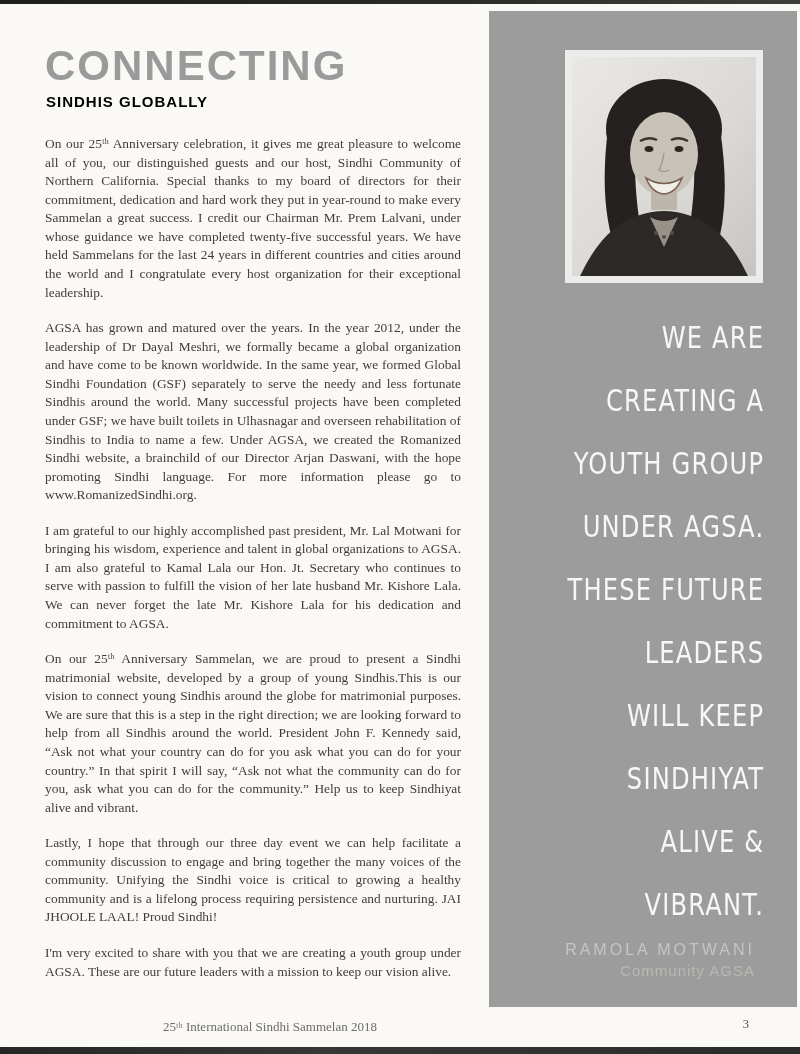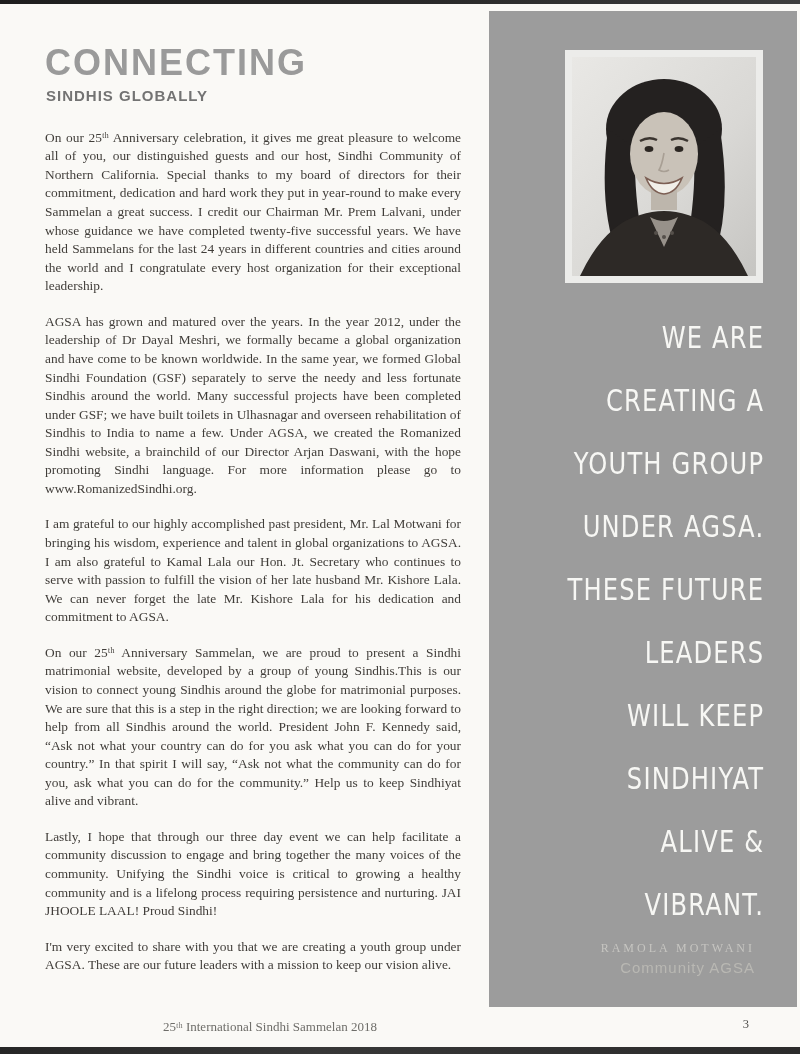--- a/index.html
+++ b/index.html
@@ -14,26 +14,26 @@
     position: absolute; top: 0; left: 0; width: 800px; height: 4px;
     background: linear-gradient(90deg, #1e1e1e 0%, #2a2a2a 55%, #3d3d3d 100%);
   }
   .bottom-strip {
     position: absolute; top: 1047px; left: 0; width: 800px; height: 7px;
     background: linear-gradient(90deg, #262626, #373737 40%, #2b2b2b);
   }
   .main-col { position: absolute; left: 45px; top: 44px; width: 416px; }
   .page-title {
     font-family: "Liberation Sans", sans-serif;
-    font-size: 36px; font-weight: bold; color: #9a9a9a;
+    font-size: 42px; font-weight: bold; color: #9a9a9a;
     letter-spacing: 2px; margin: 0; line-height: 1.05;
   }
   .page-subtitle {
     font-family: "Liberation Sans", sans-serif;
-    font-size: 15px; font-weight: bold; color: #737373;
+    font-size: 15px; font-weight: bold; color: #000000;
     letter-spacing: 1px; margin: 5px 0 0 1px;
   }
   .paras { margin-top: 25px; }
   .body-para {
     font-size: 13.4px; line-height: 1.385; color: #403d39;
     text-align: justify; margin: 0 0 17px 0;
   }
   .sidebar {
     position: absolute; left: 489px; top: 11px; width: 308px; height: 996px;
     background: #9c9c9c;
@@ -51,21 +51,21 @@
     font-family: "DejaVu Sans", sans-serif;
   }
   .quote-line {
     font-size: 31px; line-height: 63px; letter-spacing: 1.5px;
     color: #f7f7f4; white-space: nowrap;
   }
   .attribution {
     position: absolute; right: 42px; top: 930px; text-align: right;
     font-family: "Liberation Sans", sans-serif;
   }
-  .attr-name { font-size: 12px; letter-spacing: 3px; color: #c6c5c1; font-family: Liberation Serif, serif; }
+  .attr-name { font-size: 16px; letter-spacing: 3px; color: #c6c5c1; }
   .attr-title { font-size: 15px; letter-spacing: 1px; color: #b9b8b3; margin-top: 3px; }
   .footer-text {
     position: absolute; left: 163px; top: 1019px; width: 400px;
     font-size: 13px; color: #6e6d69;
   }
   .page-number {
     position: absolute; right: 50px; top: 1017px;
     font-size: 12.5px; color: #4e4d4a; letter-spacing: 1px;
   }
 </style>

